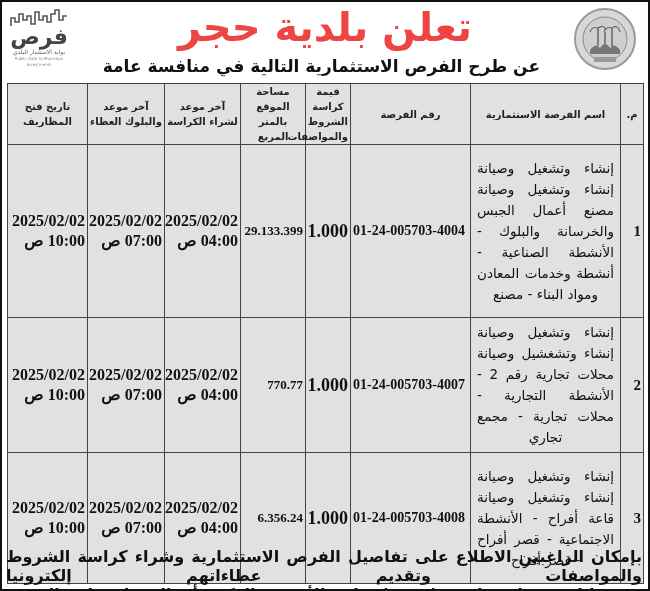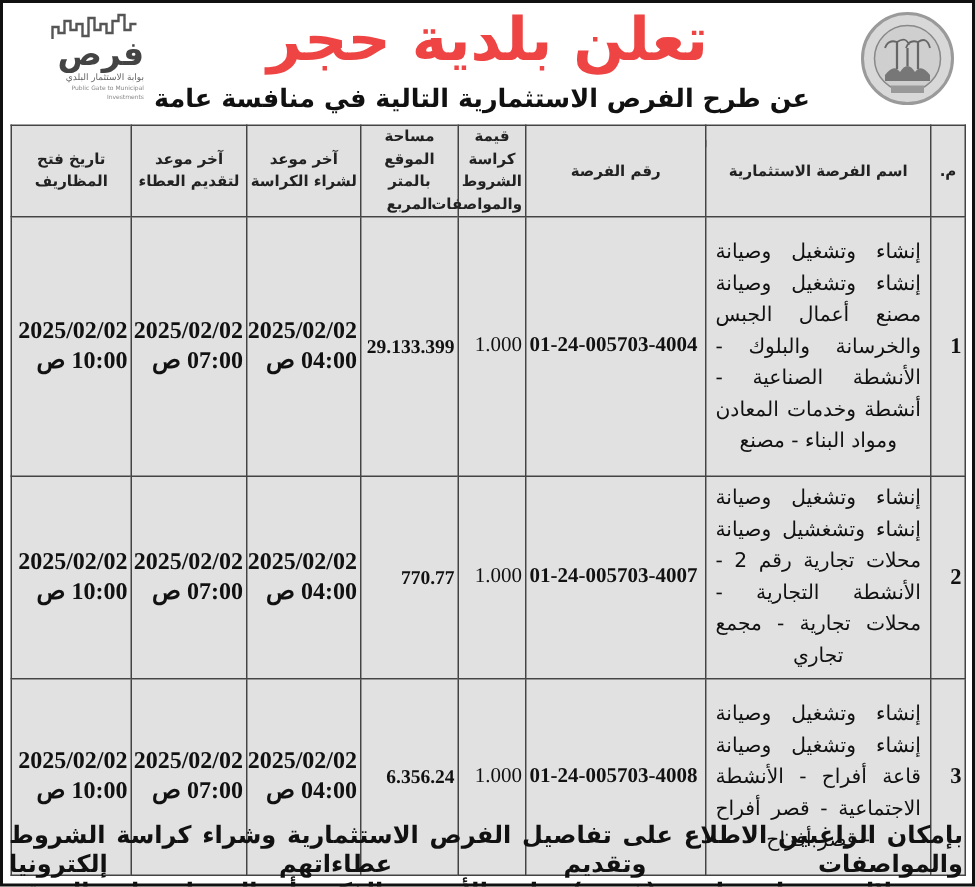--- a/index.html
+++ b/index.html
@@ -10,22 +10,21 @@
     position:relative;
   }
   .frame {
     position:absolute; left:0; top:0; width:646px; height:587px;
     border:2px solid #111; border-right-width:4px; border-bottom-width:3px;
     background:#fff;
   }
   
   .logo-furas {
     position:absolute; left:6px; top:8px; width:66px; height:62px;
-    text-align:right;
-    margin-left:24px;
+    text-align:center;
   }
   .logo-furas svg { display:block; margin:0 auto; }
   .logo-furas .word {
     font-size:22px; font-weight:bold; color:#444; line-height:22px; margin-top:-2px;
   }
   .logo-furas .tag1 { font-size:6px; color:#666; line-height:8px; }
   .logo-furas .tag2 { font-size:4px; color:#888; line-height:6px; }
   .emblem {
     position:absolute; right:14px; top:8px; width:62px; height:62px;
     border-radius:50%; background:#d8d8d8; border:2px solid #9a9a9a;
@@ -55,21 +54,21 @@
   }
   .tbl th {
     font-size:10px; font-weight:bold; line-height:15px; color:#222; height:52px;
   }
   .tbl td.num { font-family:"Liberation Serif", serif; font-weight:bold; font-size:15px; }
   .tbl td.desc {
     font-weight:normal; font-size:13.5px; line-height:21px; text-align:justify;
     text-align-last:center; padding:4px 6px;
   }
   .tbl td.id { font-family:"Liberation Serif", serif; font-size:14px; font-weight:bold; direction:ltr;margin-left:28px; }
-  .tbl td.val { font-family:"Liberation Serif", serif; font-size:14px; font-weight:normal; }
+  .tbl td.val { font-family:"Liberation Serif", serif; font-size:18px; font-weight:bold; }
   .tbl td.area { font-family:"Liberation Serif", serif; font-size:13px; font-weight:bold; }
   .tbl td.date {
     font-family:"Liberation Serif", serif; font-size:16px; font-weight:bold; line-height:20px;
   }
   .tbl td.date .t { display:block; direction:rtl; }
   .r1 td { height:164px; }
   .r2 td { height:116px; }
   .r3 td { height:122px; }
   
   .footer {
@@ -118,21 +117,21 @@
     <col style="width:80px">
   </colgroup>
   <thead>
     <tr>
       <th>م.</th>
       <th>اسم الفرصة الاستثمارية</th>
       <th>رقم الفرصة</th>
       <th>قيمة كراسة الشروط والمواصفات</th>
       <th>مساحة الموقع بالمتر المربع</th>
       <th>آخر موعد لشراء الكراسة</th>
-      <th>آخر موعد لتقديم العطاء</th>
+      <th>آخر موعد والبلوك العطاء</th>
       <th>تاريخ فتح المظاريف</th>
     </tr>
   </thead>
   <tbody>
     <tr class="r1">
       <td class="num">1</td>
       <td class="desc">إنشاء وتشغيل وصيانة إنشاء وتشغيل وصيانة مصنع أعمال الجبس والخرسانة والبلوك - الأنشطة الصناعية - أنشطة وخدمات المعادن ومواد البناء - مصنع</td>
       <td class="id">01-24-005703-4004</td>
       <td class="val">1.000</td>
       <td class="area">29.133.399</td>

